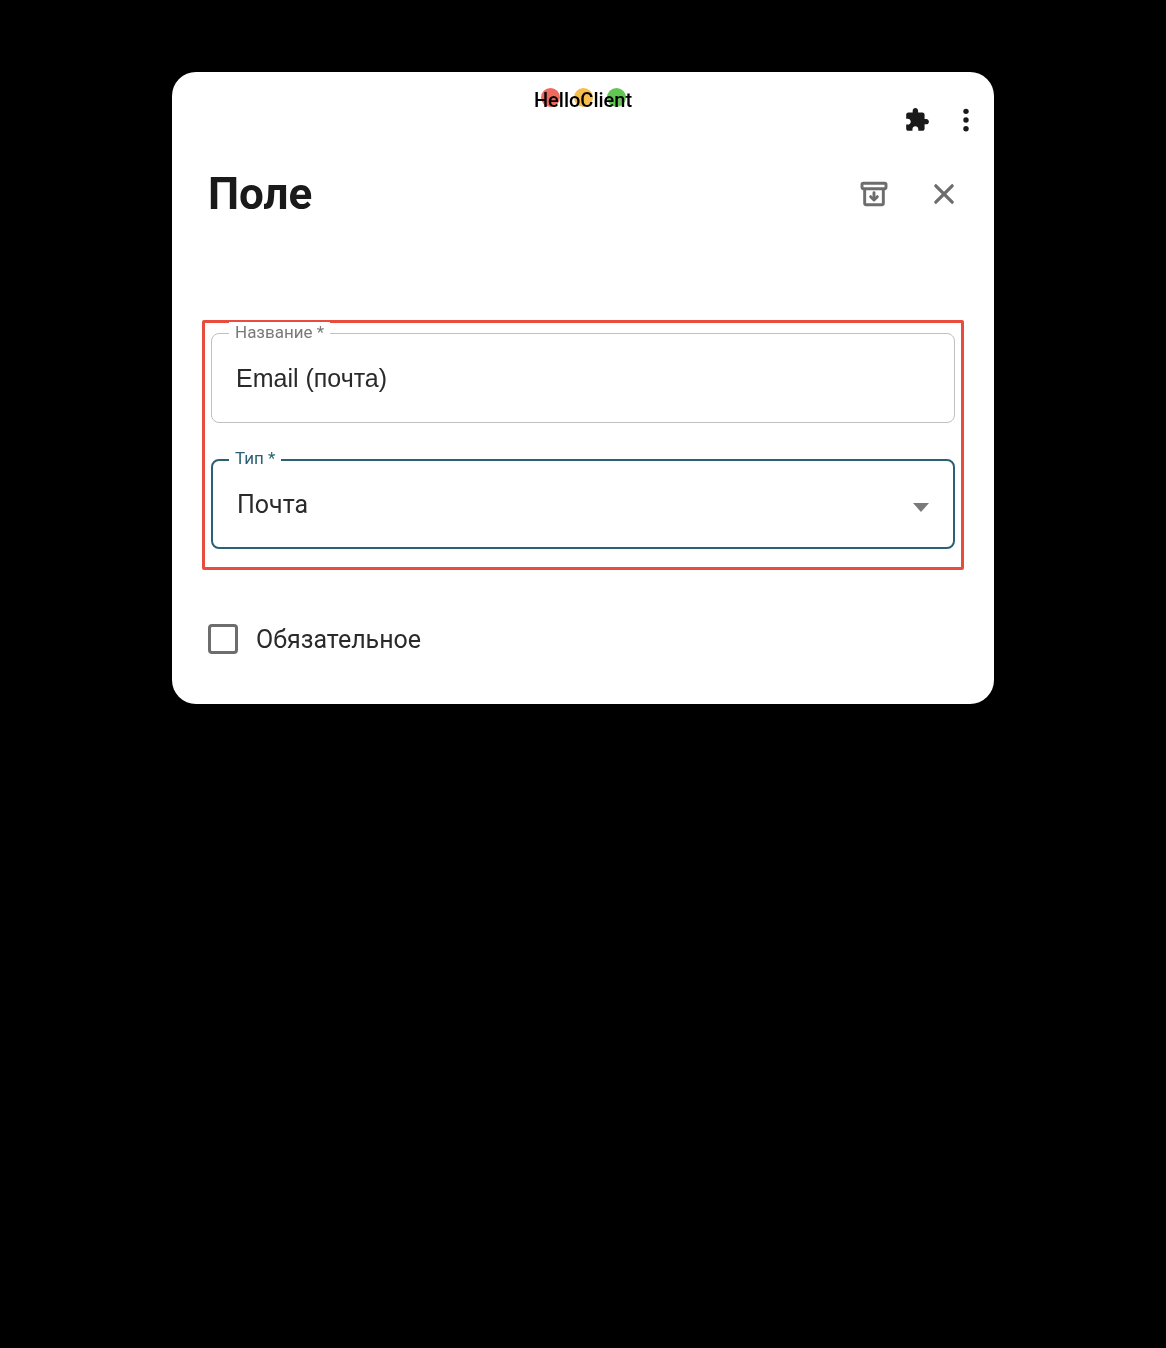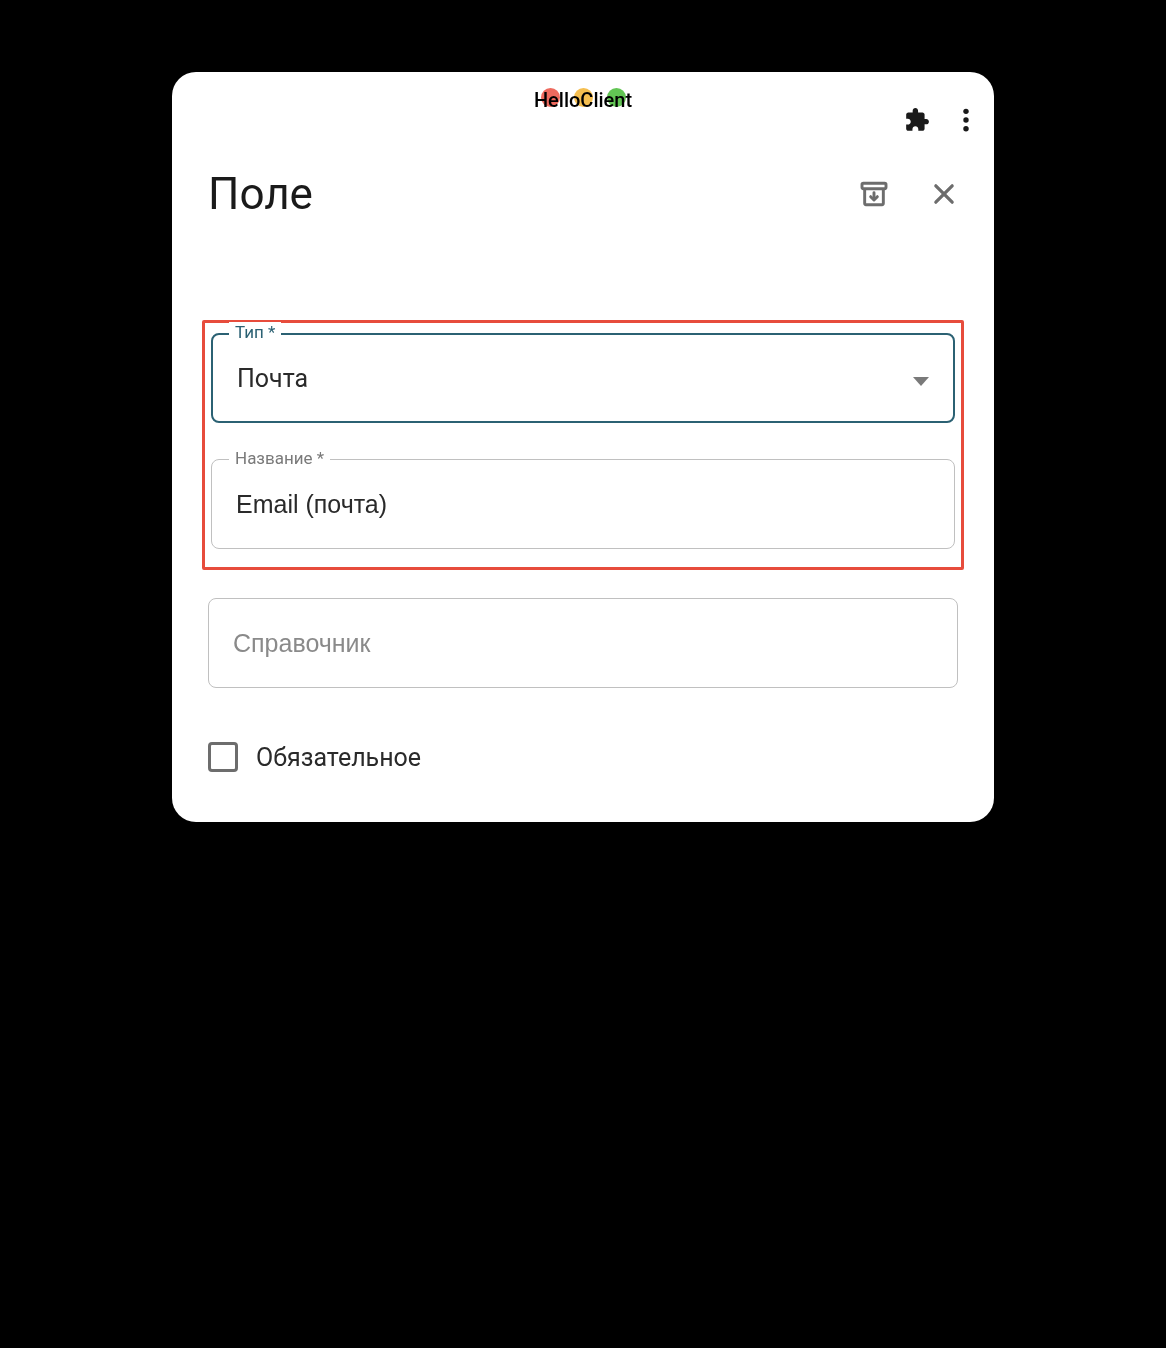--- a/index.html
+++ b/index.html
@@ -65,21 +65,21 @@
       padding: 40px 36px 50px;
     }
     .header {
       display: flex;
       align-items: center;
       justify-content: space-between;
       margin-bottom: 110px;
     }
     .page-title {
       font-size: 44px;
-      font-weight: 400;
+      font-weight: 700;
       color: #1a1a1a;
     }
     .header-actions {
       display: flex;
       align-items: center;
       gap: 40px;
     }
     .icon-btn {
       background: none;
       border: none;
@@ -220,40 +220,37 @@
         <button class="icon-btn">
           <svg width="28" height="28" viewBox="0 0 24 24" stroke="#6d6d6d" stroke-width="2.8" stroke-linecap="round">
             <path d="M5 5l14 14M19 5L5 19"></path>
           </svg>
         </button>
       </div>
     </div>
 
     <div class="highlight-group">
       <div class="field-wrap">
+        <span class="floating-label">Название *</span>
+        <input type="text" class="text-input" value="Email (почта)" style="">
+      </div>
+
+      <div class="field-wrap">
         <span class="floating-label focused">Тип *</span>
         <div class="select-box">
           <span>Почта</span>
           <span class="caret">
             <svg width="16" height="10" viewBox="0 0 16 10" fill="#7a7a7a">
               <path d="M0 0l8 9 8-9z"></path>
             </svg>
           </span>
         </div>
       </div>
-
-      <div class="field-wrap">
-        <span class="floating-label">Название *</span>
-        <input type="text" class="text-input" value="Email (почта)" style="">
-      </div>
-    </div>
-
-    <div class="field-wrap reference-wrap">
-      <input type="text" class="text-input" placeholder="Справочник" style="">
-    </div>
+    </div>
+
 
     <div class="checkbox-row">
       <div class="checkbox"></div>
       <span class="checkbox-label">Обязательное</span>
     </div>
 
   </div>
 
 </div>
 

